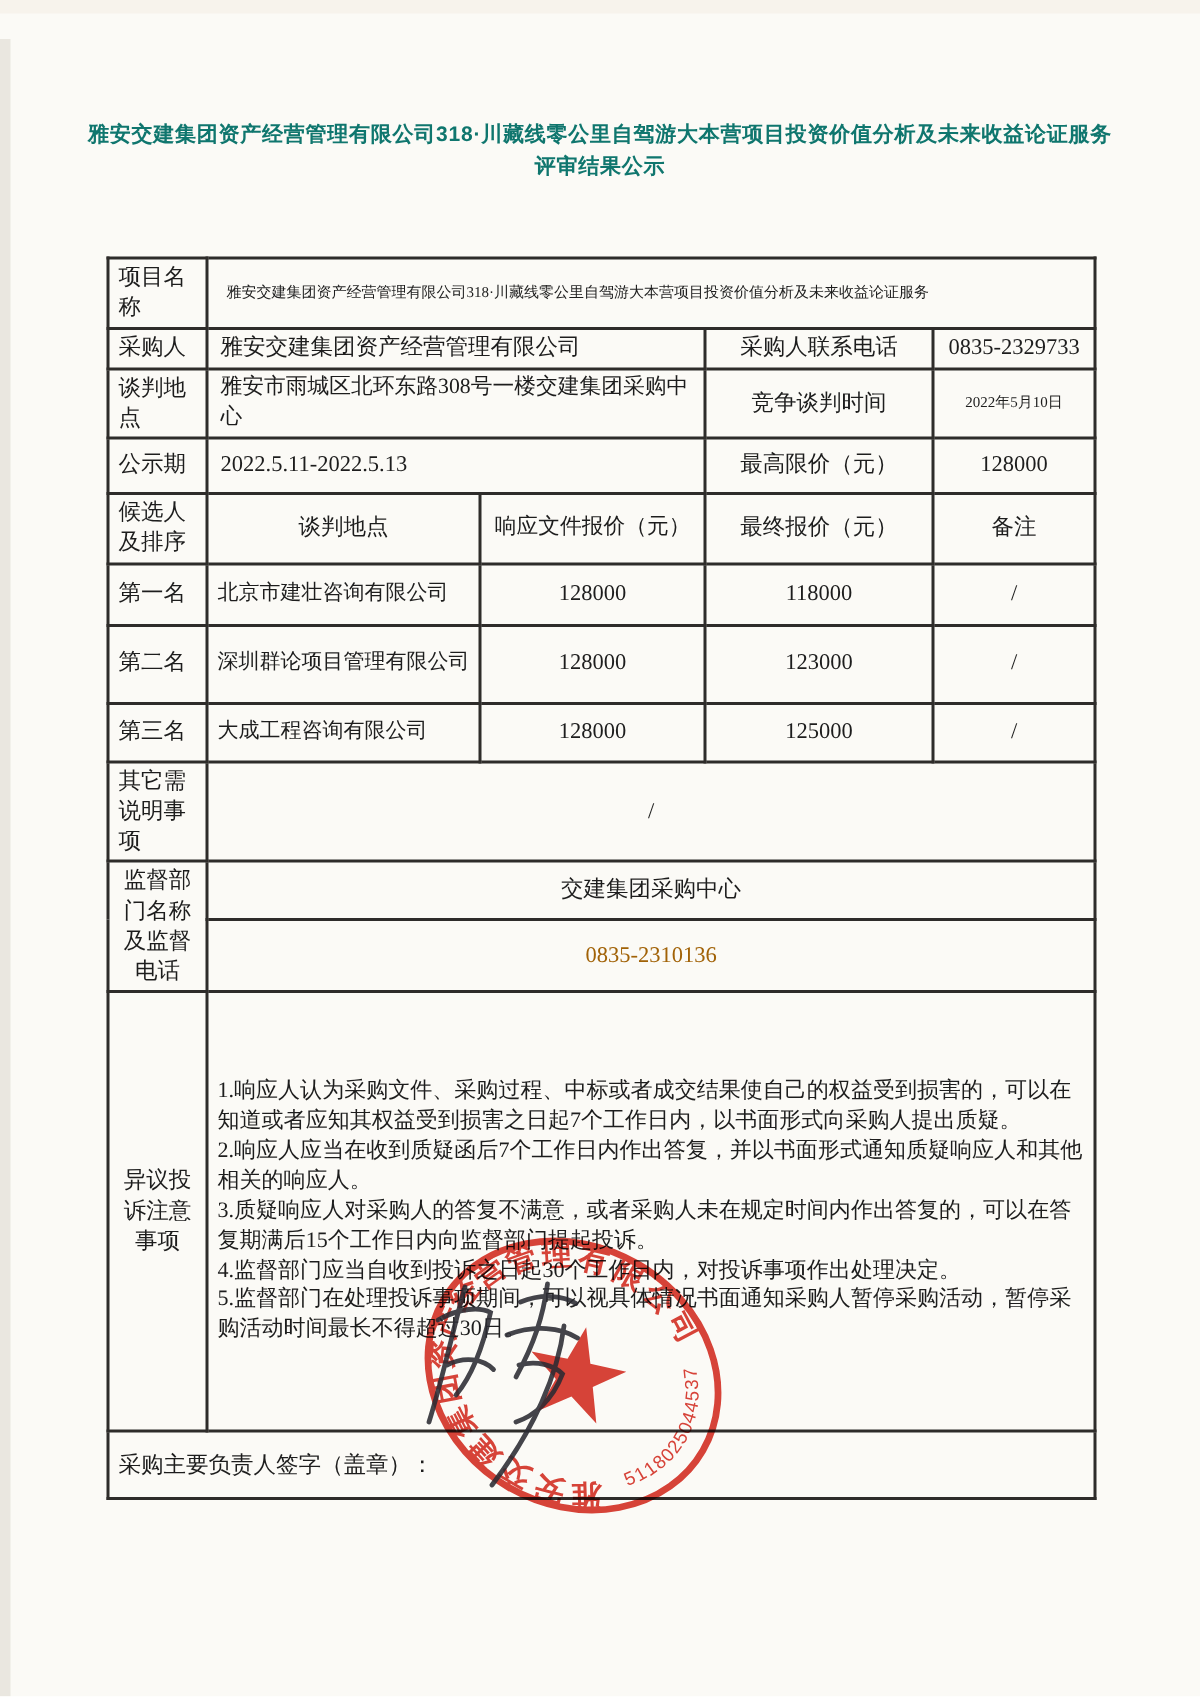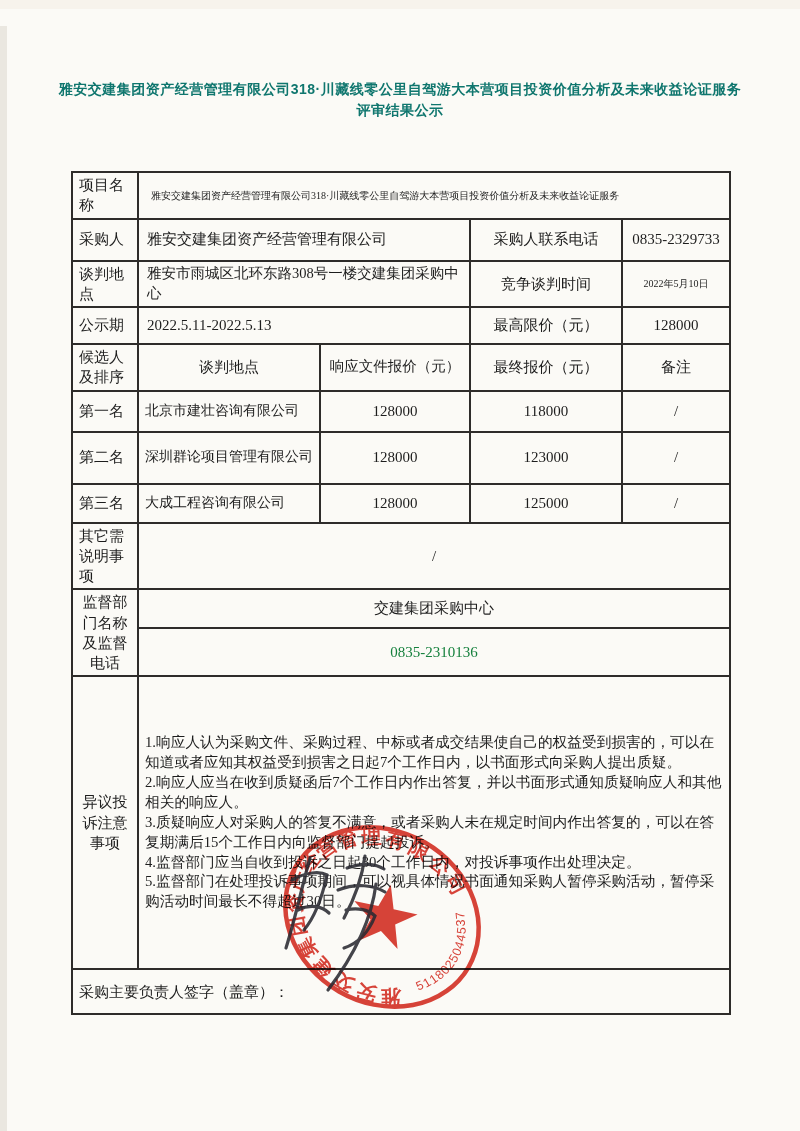--- a/index.html
+++ b/index.html
@@ -67,21 +67,21 @@
         <col style="width:182px">
         <col style="width:150px">
         <col style="width:152px">
         <col style="width:108px">
     </colgroup>
     <tbody>
       <tr style="height:45px">
         <td class="lbl l">项目名称</td>
         <td class="l" colspan="4" style="font-size:10px;padding-left:12px">雅安交建集团资产经营管理有限公司318·川藏线零公里自驾游大本营项目投资价值分析及未来收益论证服务</td>
       </tr>
-      <tr style="height:42px">
+      <tr style="height:27px">
         <td class="lbl l">采购人</td>
         <td class="l" colspan="2" style="padding-left:8px">雅安交建集团资产经营管理有限公司</td>
         <td class="c">采购人联系电话</td>
         <td class="c">0835-2329733</td>
       </tr>
       <tr style="height:45px">
         <td class="lbl l">谈判地点</td>
         <td class="l" colspan="2" style="font-size:14.5px;padding-left:8px">雅安市雨城区北环东路308号一楼交建集团采购中心</td>
         <td class="c">竞争谈判时间</td>
         <td class="c" style="font-size:10px">2022年5月10日</td>
@@ -122,21 +122,21 @@
       </tr>
       <tr style="height:40px">
         <td class="lbl l">其它需说明事项</td>
         <td class="c" colspan="4">/</td>
       </tr>
       <tr style="height:36px">
         <td class="lbl c" rowspan="2">监督部门名称及监督电话</td>
         <td class="c" colspan="4">交建集团采购中心</td>
       </tr>
       <tr style="height:45px">
-        <td class="c" colspan="4" style="color:#15803d">0835-2310136</td>
+        <td class="c" colspan="4" style="color:#a16207">0835-2310136</td>
       </tr>
       <tr style="height:293px">
         <td class="lbl c">异议投诉注意事项</td>
         <td class="l notes" colspan="4">1.响应人认为采购文件、采购过程、中标或者成交结果使自己的权益受到损害的，可以在知道或者应知其权益受到损害之日起7个工作日内，以书面形式向采购人提出质疑。
 2.响应人应当在收到质疑函后7个工作日内作出答复，并以书面形式通知质疑响应人和其他相关的响应人。
 3.质疑响应人对采购人的答复不满意，或者采购人未在规定时间内作出答复的，可以在答复期满后15个工作日内向监督部门提起投诉。
 4.监督部门应当自收到投诉之日起30个工作日内，对投诉事项作出处理决定。
 5.监督部门在处理投诉事项期间，可以视具体情况书面通知采购人暂停采购活动，暂停采购活动时间最长不得超过30日。</td>
       </tr>
       <tr style="height:45px">

